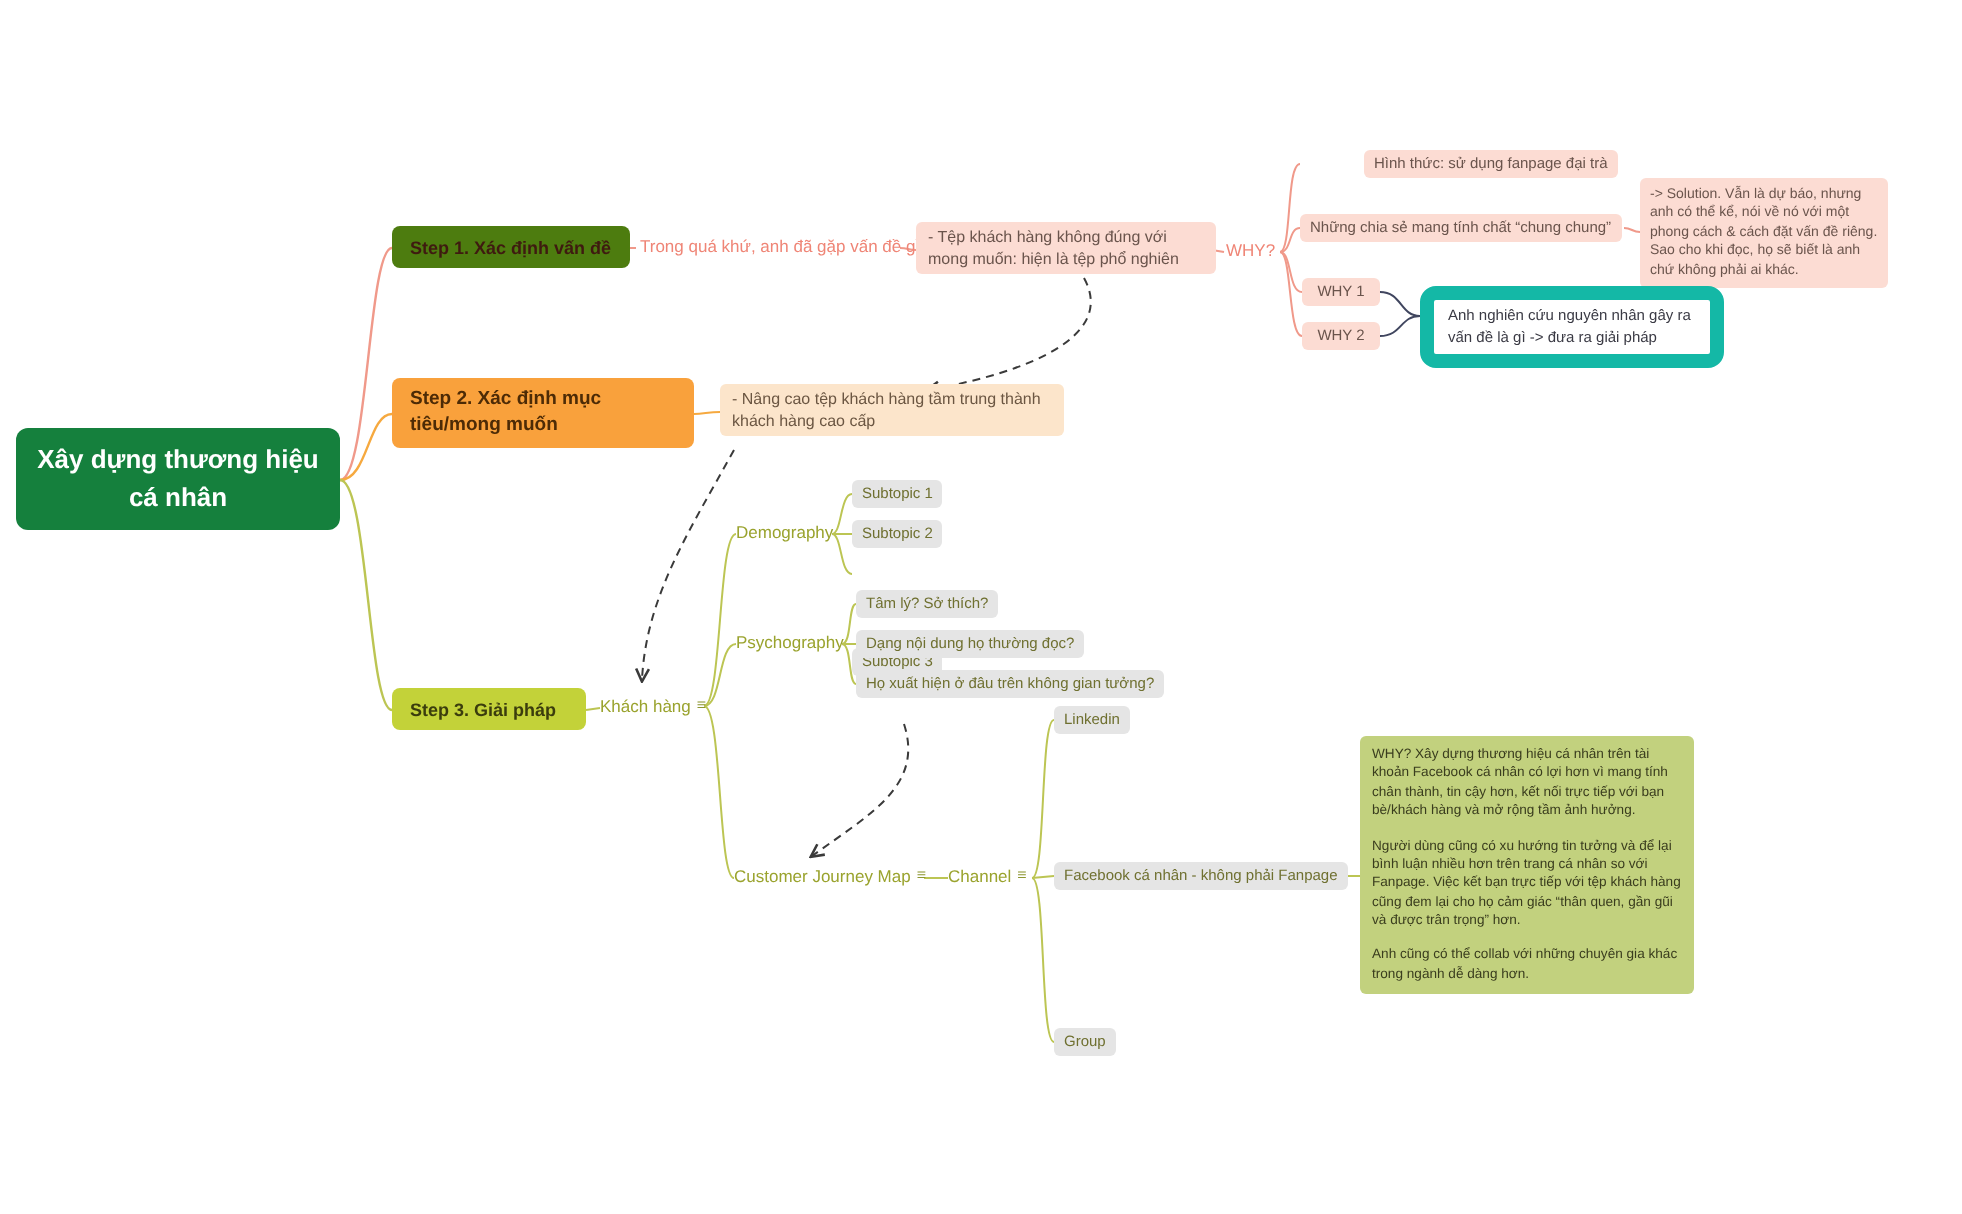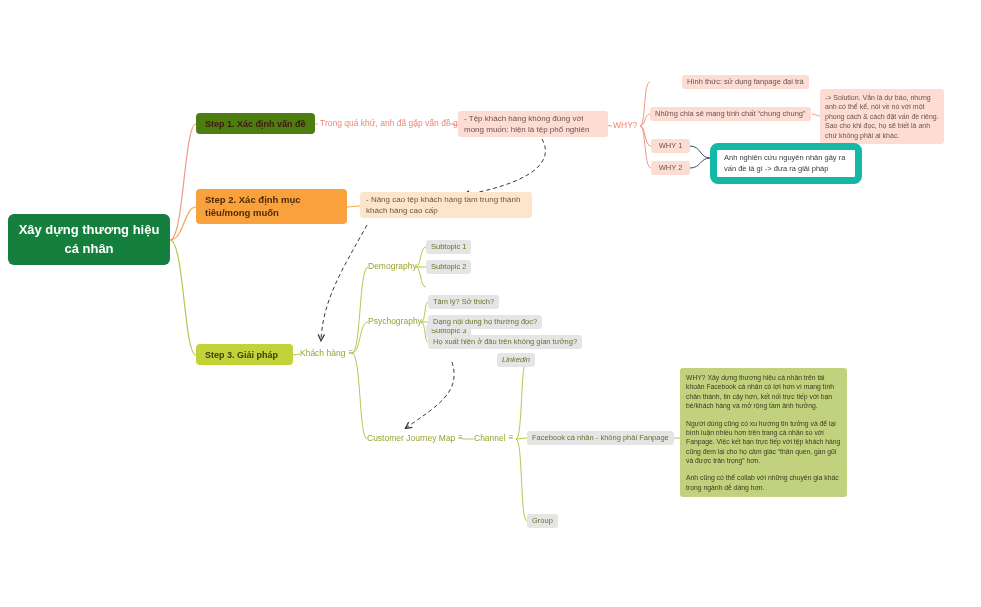--- a/index.html
+++ b/index.html
@@ -132,21 +132,21 @@
   <div class="node lbl lbl-olive" style="left:367px; top:433px;">
     <span>Customer Journey Map</span>
     <span class="note-icon">≡</span>
   </div>
 
   <div class="node lbl lbl-olive" style="left:474px; top:433px;">
     <span>Channel</span>
     <span class="note-icon">≡</span>
   </div>
 
-  <div class="node box box-olive box-line" style="left:497px; top:353px;font-style:italic;">Linkedin</div>
+  <div class="node box box-olive box-line" style="left:527px; top:353px;">Linkedin</div>
   <div class="node box box-olive box-line" style="left:527px; top:431px;">Facebook cá nhân - không phải Fanpage</div>
   <div class="node box box-olive box-line" style="left:527px; top:514px;">Group</div>
 
   <div class="node whynote">
     <p>WHY? Xây dựng thương hiệu cá nhân trên tài khoản Facebook cá nhân có lợi hơn vì mang tính chân thành, tin cậy hơn, kết nối trực tiếp với bạn bè/khách hàng và mở rộng tầm ảnh hưởng.</p>
     <p>Người dùng cũng có xu hướng tin tưởng và để lại bình luận nhiều hơn trên trang cá nhân so với Fanpage. Việc kết bạn trực tiếp với tệp khách hàng cũng đem lại cho họ cảm giác “thân quen, gần gũi và được trân trọng” hơn.</p>
     <p>Anh cũng có thể collab với những chuyên gia khác trong ngành dễ dàng hơn.</p>
   </div>
 
 </div>

